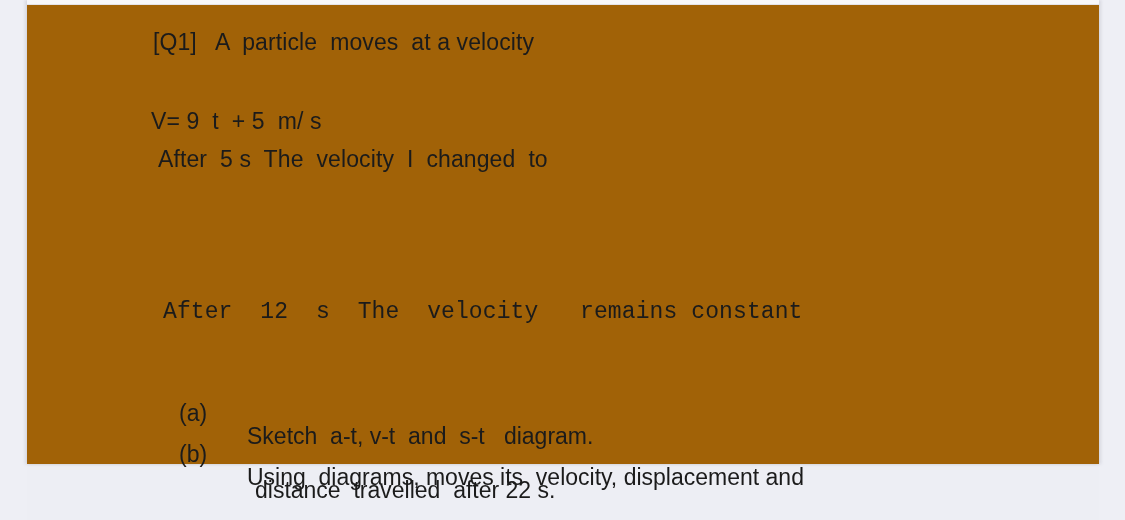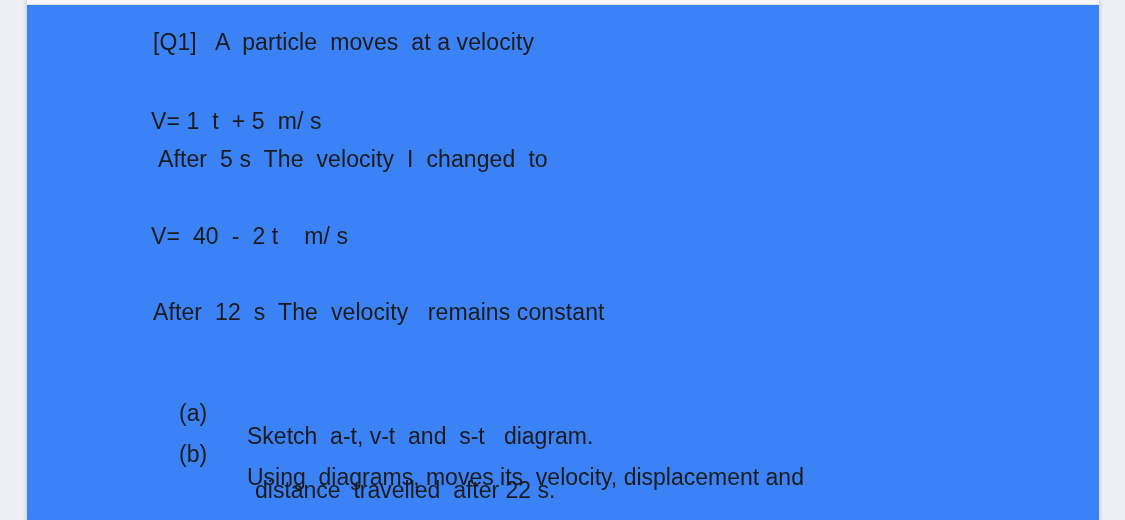--- a/index.html
+++ b/index.html
@@ -39,22 +39,22 @@
     height: 520px;
     background: #eeeff5;
   }
 
   
   .page {
     position: absolute;
     left: 27px;
     top: 0;
     width: 1072px;
-    height: 520px;
-    background: #3b82f6;
+    height: 464px;
+    background: #a16207;
     box-shadow: -2px 0 3px rgba(120,120,140,0.20),
                  2px 0 3px rgba(120,120,140,0.20);
   }
   
   .page-top-edge {
     position: absolute;
     left: 27px;
     top: 0;
     width: 1072px;
     height: 4px;
@@ -79,21 +79,21 @@
     line-height: 1.0;
     letter-spacing: 0.1px;
     color: #1b1b1b;
   }
 
   
   .l-q1       { left: 126px; top: 31px;  }
   .l-v1       { left: 124px; top: 110px; }
   .l-after5   { left: 131px; top: 148px; text-align: center; }
   .l-v2       { left: 124px; top: 225px; }
-  .l-after12  { left: 126px; top: 301px; }
+  .l-after12  { left: 136px; top: 301px; font-family: Liberation Mono, monospace; }
 
   .item {
     position: absolute;
     font-size: 23px;
     line-height: 1.0;
     white-space: pre;
     color: #1b1b1b;
   }
   .item-marker { position: absolute; white-space: pre; }
   .item-text   { position: absolute; white-space: pre; }
@@ -113,25 +113,24 @@
 <div id="viewport">
 
   <div class="gutter-left"></div>
   <div class="gutter-right"></div>
 
   <div class="page">
     <div class="content">
 
       <div class="line l-q1">[Q1]   A  particle  moves  at a velocity</div>
 
-      <div class="line l-v1">V= 1  t  + 5  m/ s</div>
+      <div class="line l-v1">V= 9  t  + 5  m/ s</div>
 
       <div class="line l-after5">After  5 s  The  velocity  I  changed  to</div>
 
-      <div class="line l-v2">V=  40  -  2 t    m/ s</div>
 
       <div class="line l-after12">After  12  s  The  velocity   remains constant</div>
 
       <div class="item it-a">
         <span class="item-marker marker-x">(a)</span>
         <span class="item-text text-x">Sketch  a-t, v-t  and  s-t   diagram.</span>
       </div>
 
       <div class="item it-b">
         <span class="item-marker marker-x">(b)</span>

